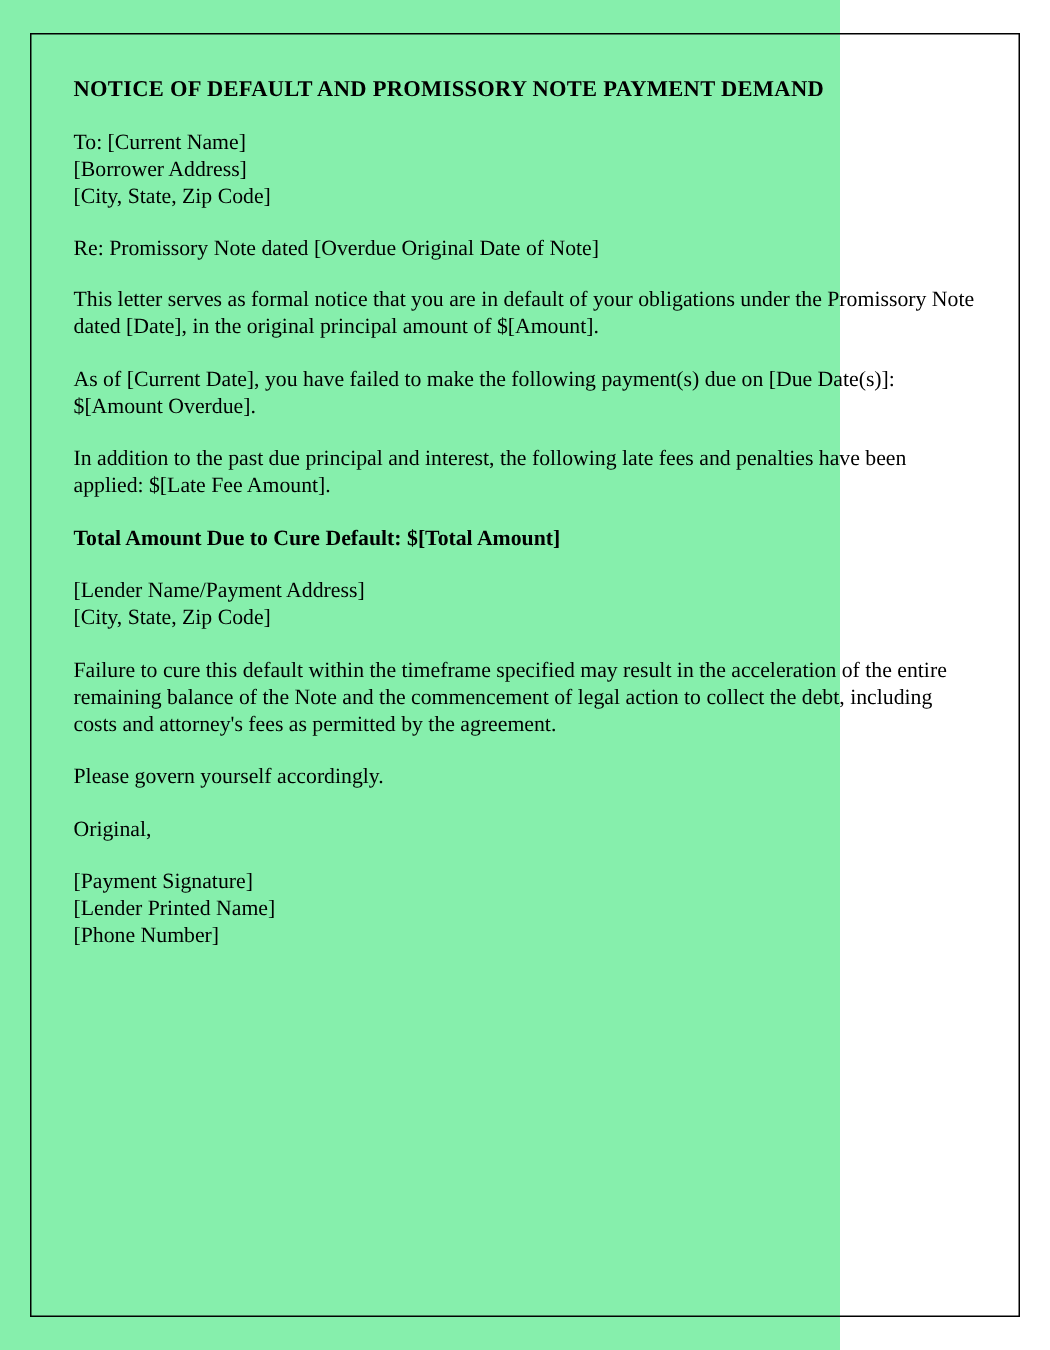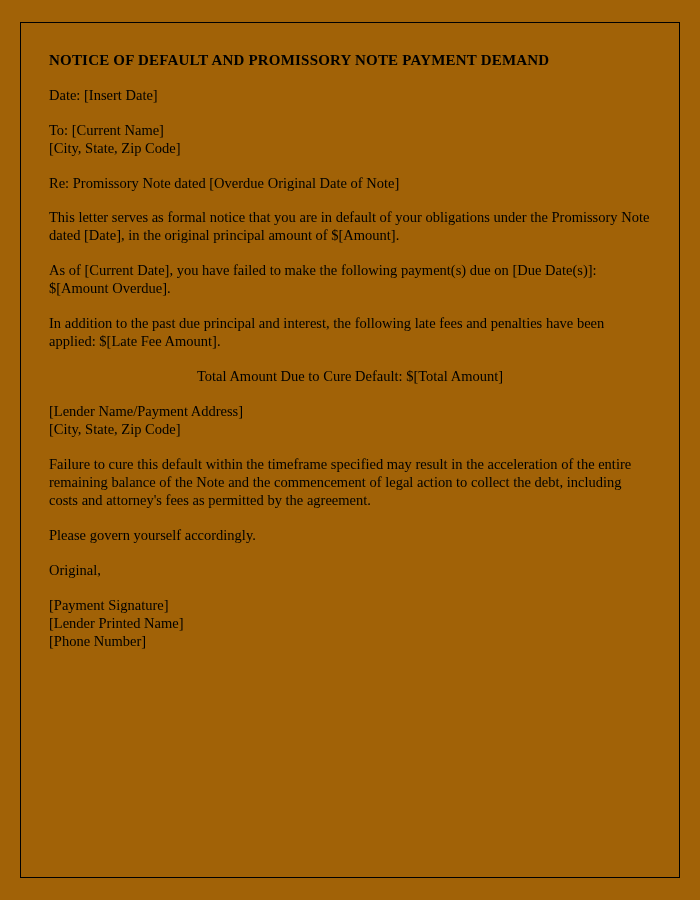--- a/index.html
+++ b/index.html
@@ -3,23 +3,23 @@
 <meta charset="utf-8">
 <style>
   html, body {
     margin: 0;
     padding: 0;
     background: #ffffff;
     font-family: "Liberation Serif", "DejaVu Serif", serif;
   }
   .page {
     position: relative;
-    width: 700px;
+    width: 560px;
     height: 900px;
-    background: #a16207;
+    background: #86efac;
     box-sizing: border-box;
   }
   .letter-frame {
     position: absolute;
     left: 20px;
     top: 22px;
     width: 660px;
     height: 856px;
     box-sizing: border-box;
     border: 1px solid #000000;
@@ -31,39 +31,38 @@
   }
   .para {
     margin: 0 0 17px 0;
   }
   .title {
     font-weight: bold;
     font-size: 15px;
     letter-spacing: 0.2px;
   }
   .bold-line {
-    font-weight: normal;
-    text-align: center;
+    font-weight: bold;
   }
   .line {
     display: block;
   }
 </style>
 </head>
 <body>
 
 <div class="page">
   <div class="letter-frame">
 
     <p class="para title">NOTICE OF DEFAULT AND PROMISSORY NOTE PAYMENT DEMAND</p>
 
-    <p class="para">Date: [Insert Date]</p>
 
     <p class="para">
       <span class="line">To: [Current Name]</span>
+      <span class="line">[Borrower Address]</span>
       <span class="line">[City, State, Zip Code]</span>
     </p>
 
     <p class="para">Re: Promissory Note dated [Overdue Original Date of Note]</p>
 
 
     <p class="para">This letter serves as formal notice that you are in default of your obligations under the Promissory Note dated [Date], in the original principal amount of $[Amount].</p>
 
     <p class="para">As of [Current Date], you have failed to make the following payment(s) due on [Due Date(s)]: $[Amount Overdue].</p>
 

